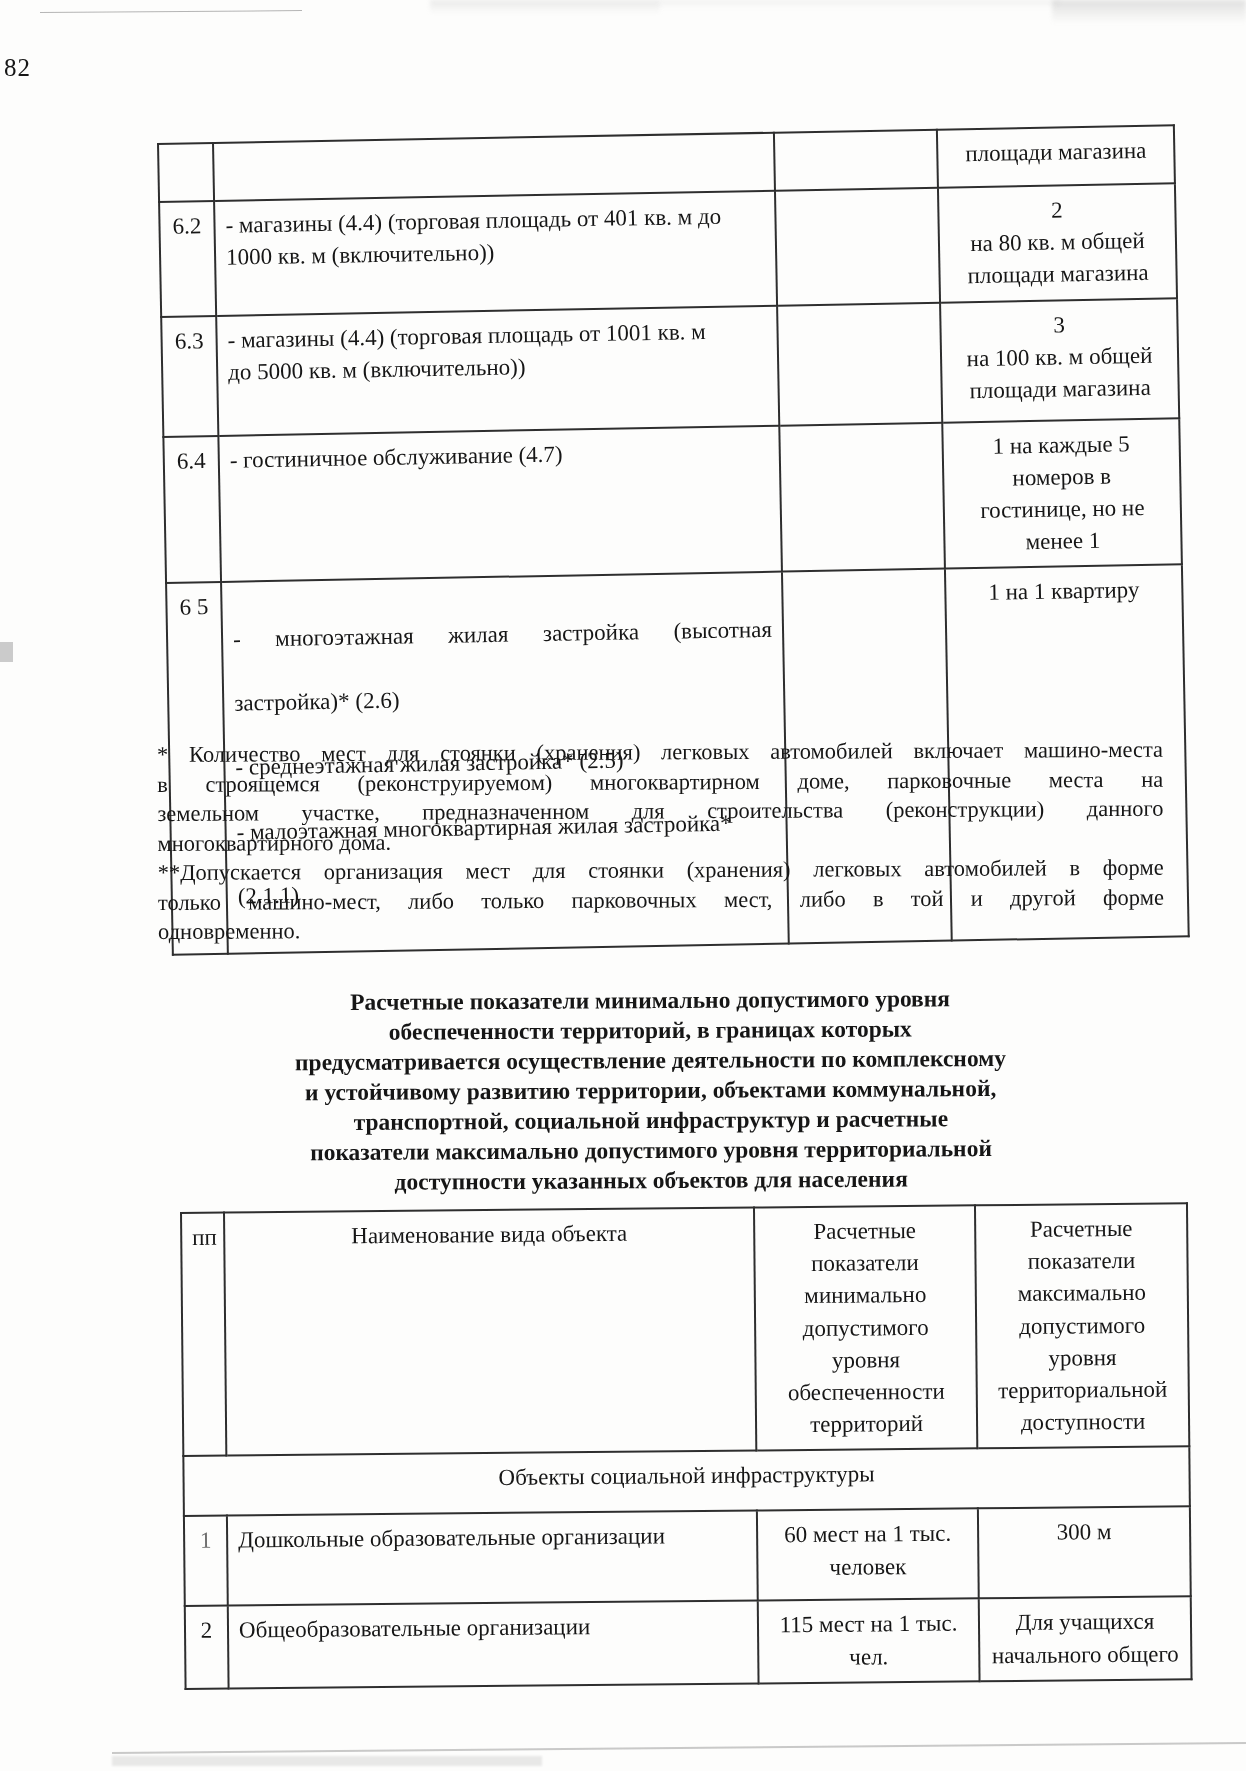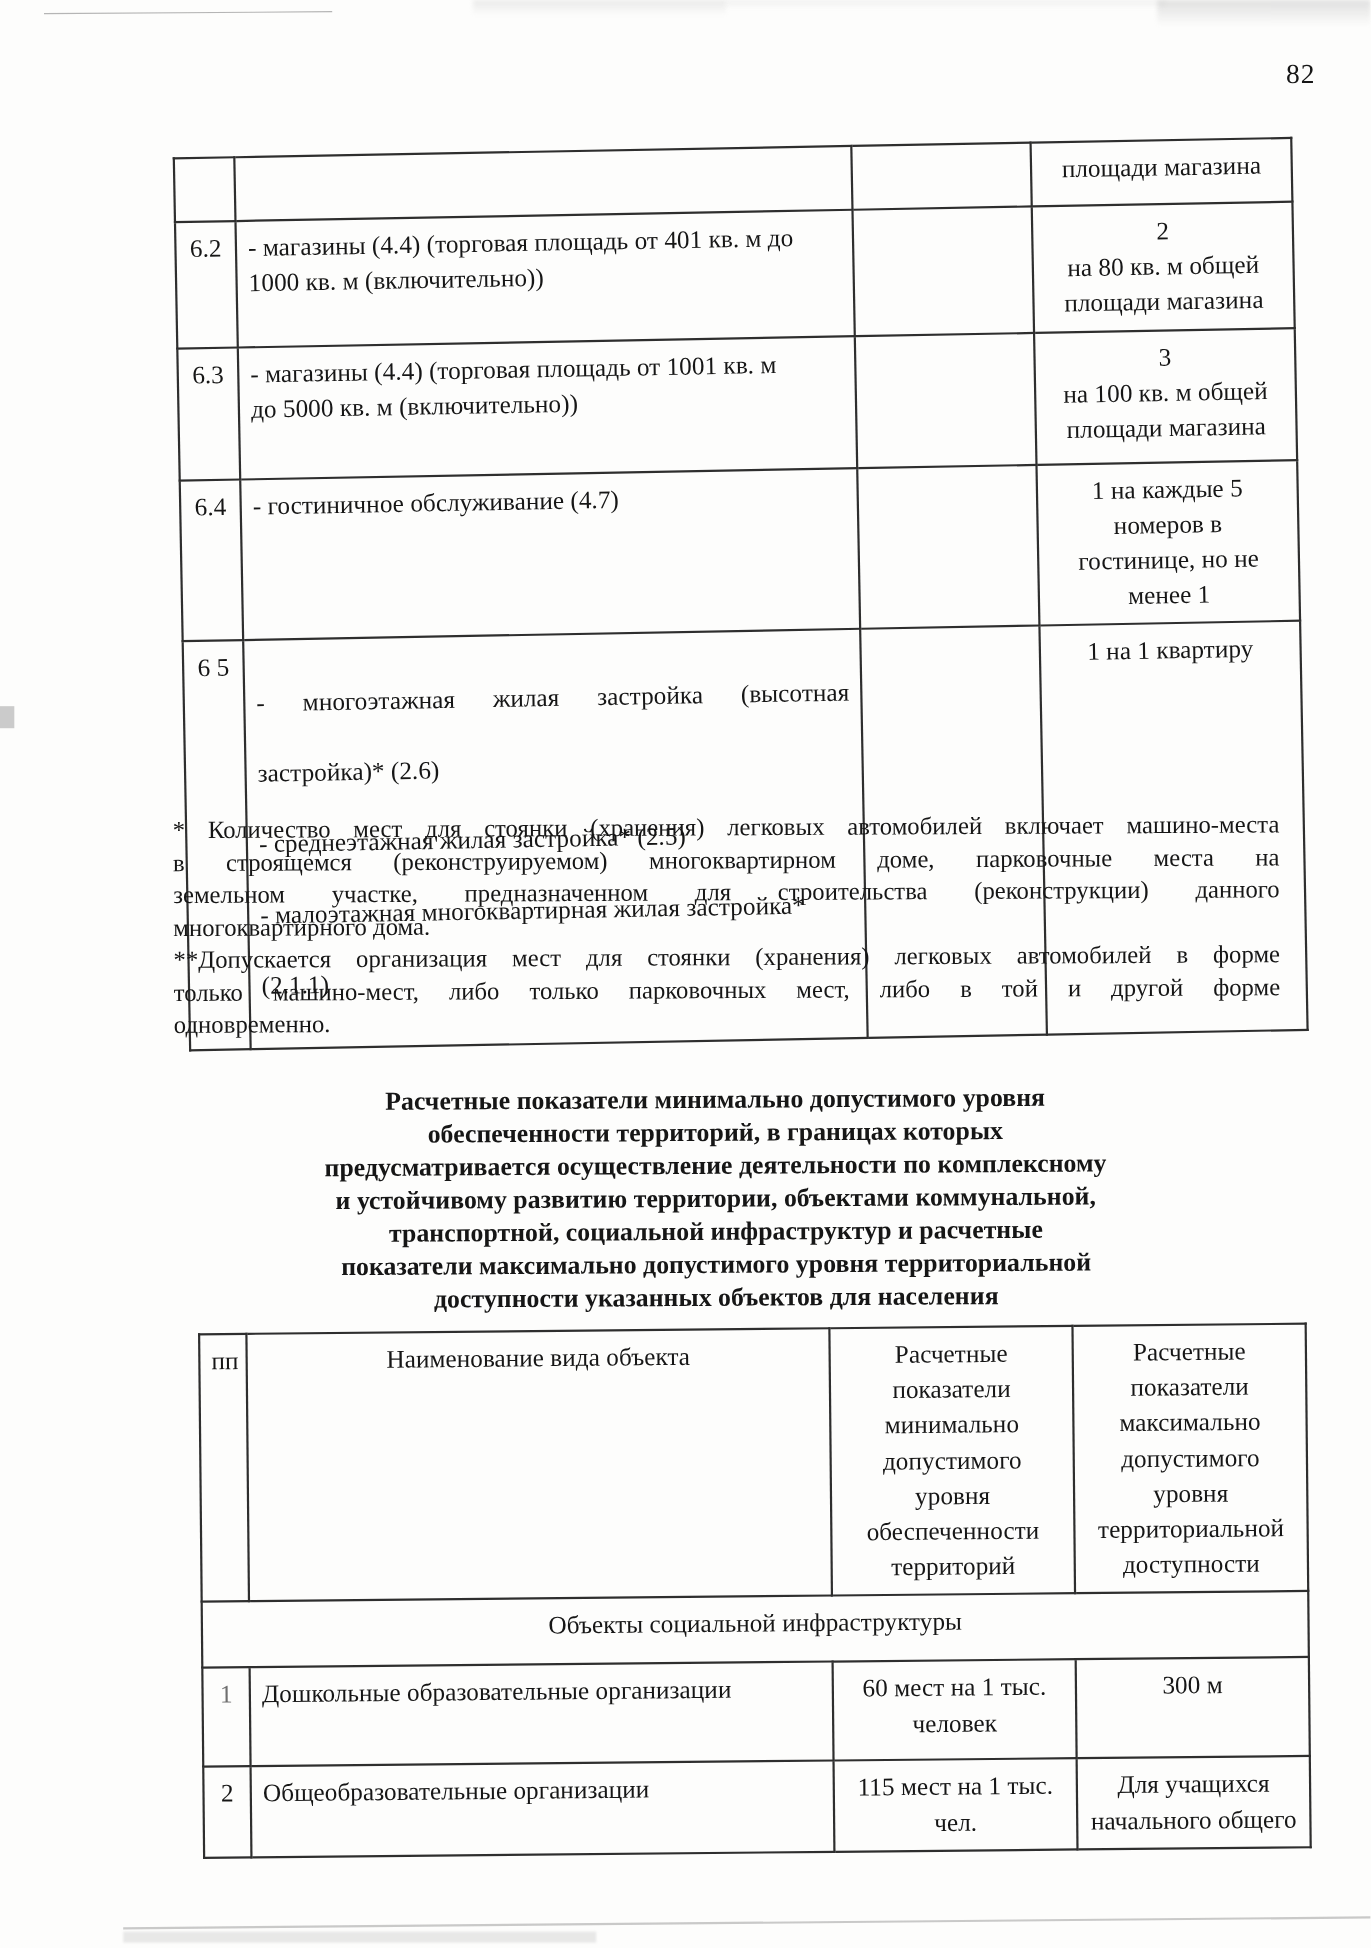--- a/index.html
+++ b/index.html
@@ -2,21 +2,21 @@
 <html><head>
 <meta charset="utf-8">
 <style>
   html,body{margin:0;padding:0;}
   body{
     width:1246px;height:1771px;position:relative;overflow:hidden;
     background:#fdfdfc;color:#161616;
     font-family:"Liberation Serif", serif;
   }
   
-  .page-num{position:absolute;top:54px;left:16px;width:1180px;text-align:right;
+  .page-num{position:absolute;top:54px;left:4px;width:1180px;text-align:left;
     font-size:25px;letter-spacing:1px;}
   
   table.t{border-collapse:collapse;table-layout:fixed;position:absolute;background:transparent;}
   table.t td{border:2px solid #2e2e2e;vertical-align:top;font-size:23px;line-height:1.4;
     padding:8px 10px;overflow:hidden;}
   .t1{left:157px;top:143px;width:1016px;transform:rotate(-1.05deg);transform-origin:0 0;}
   .t2{left:180px;top:1212px;width:1006px;transform:rotate(-0.55deg);transform-origin:0 0;}
   .t2 td{border-width:2px;}
   td.c-num{text-align:center;padding-top:13px;}
   td.c-desc{text-align:left;white-space:pre-line;padding-top:12px;padding-left:13px;padding-right:8px;}

